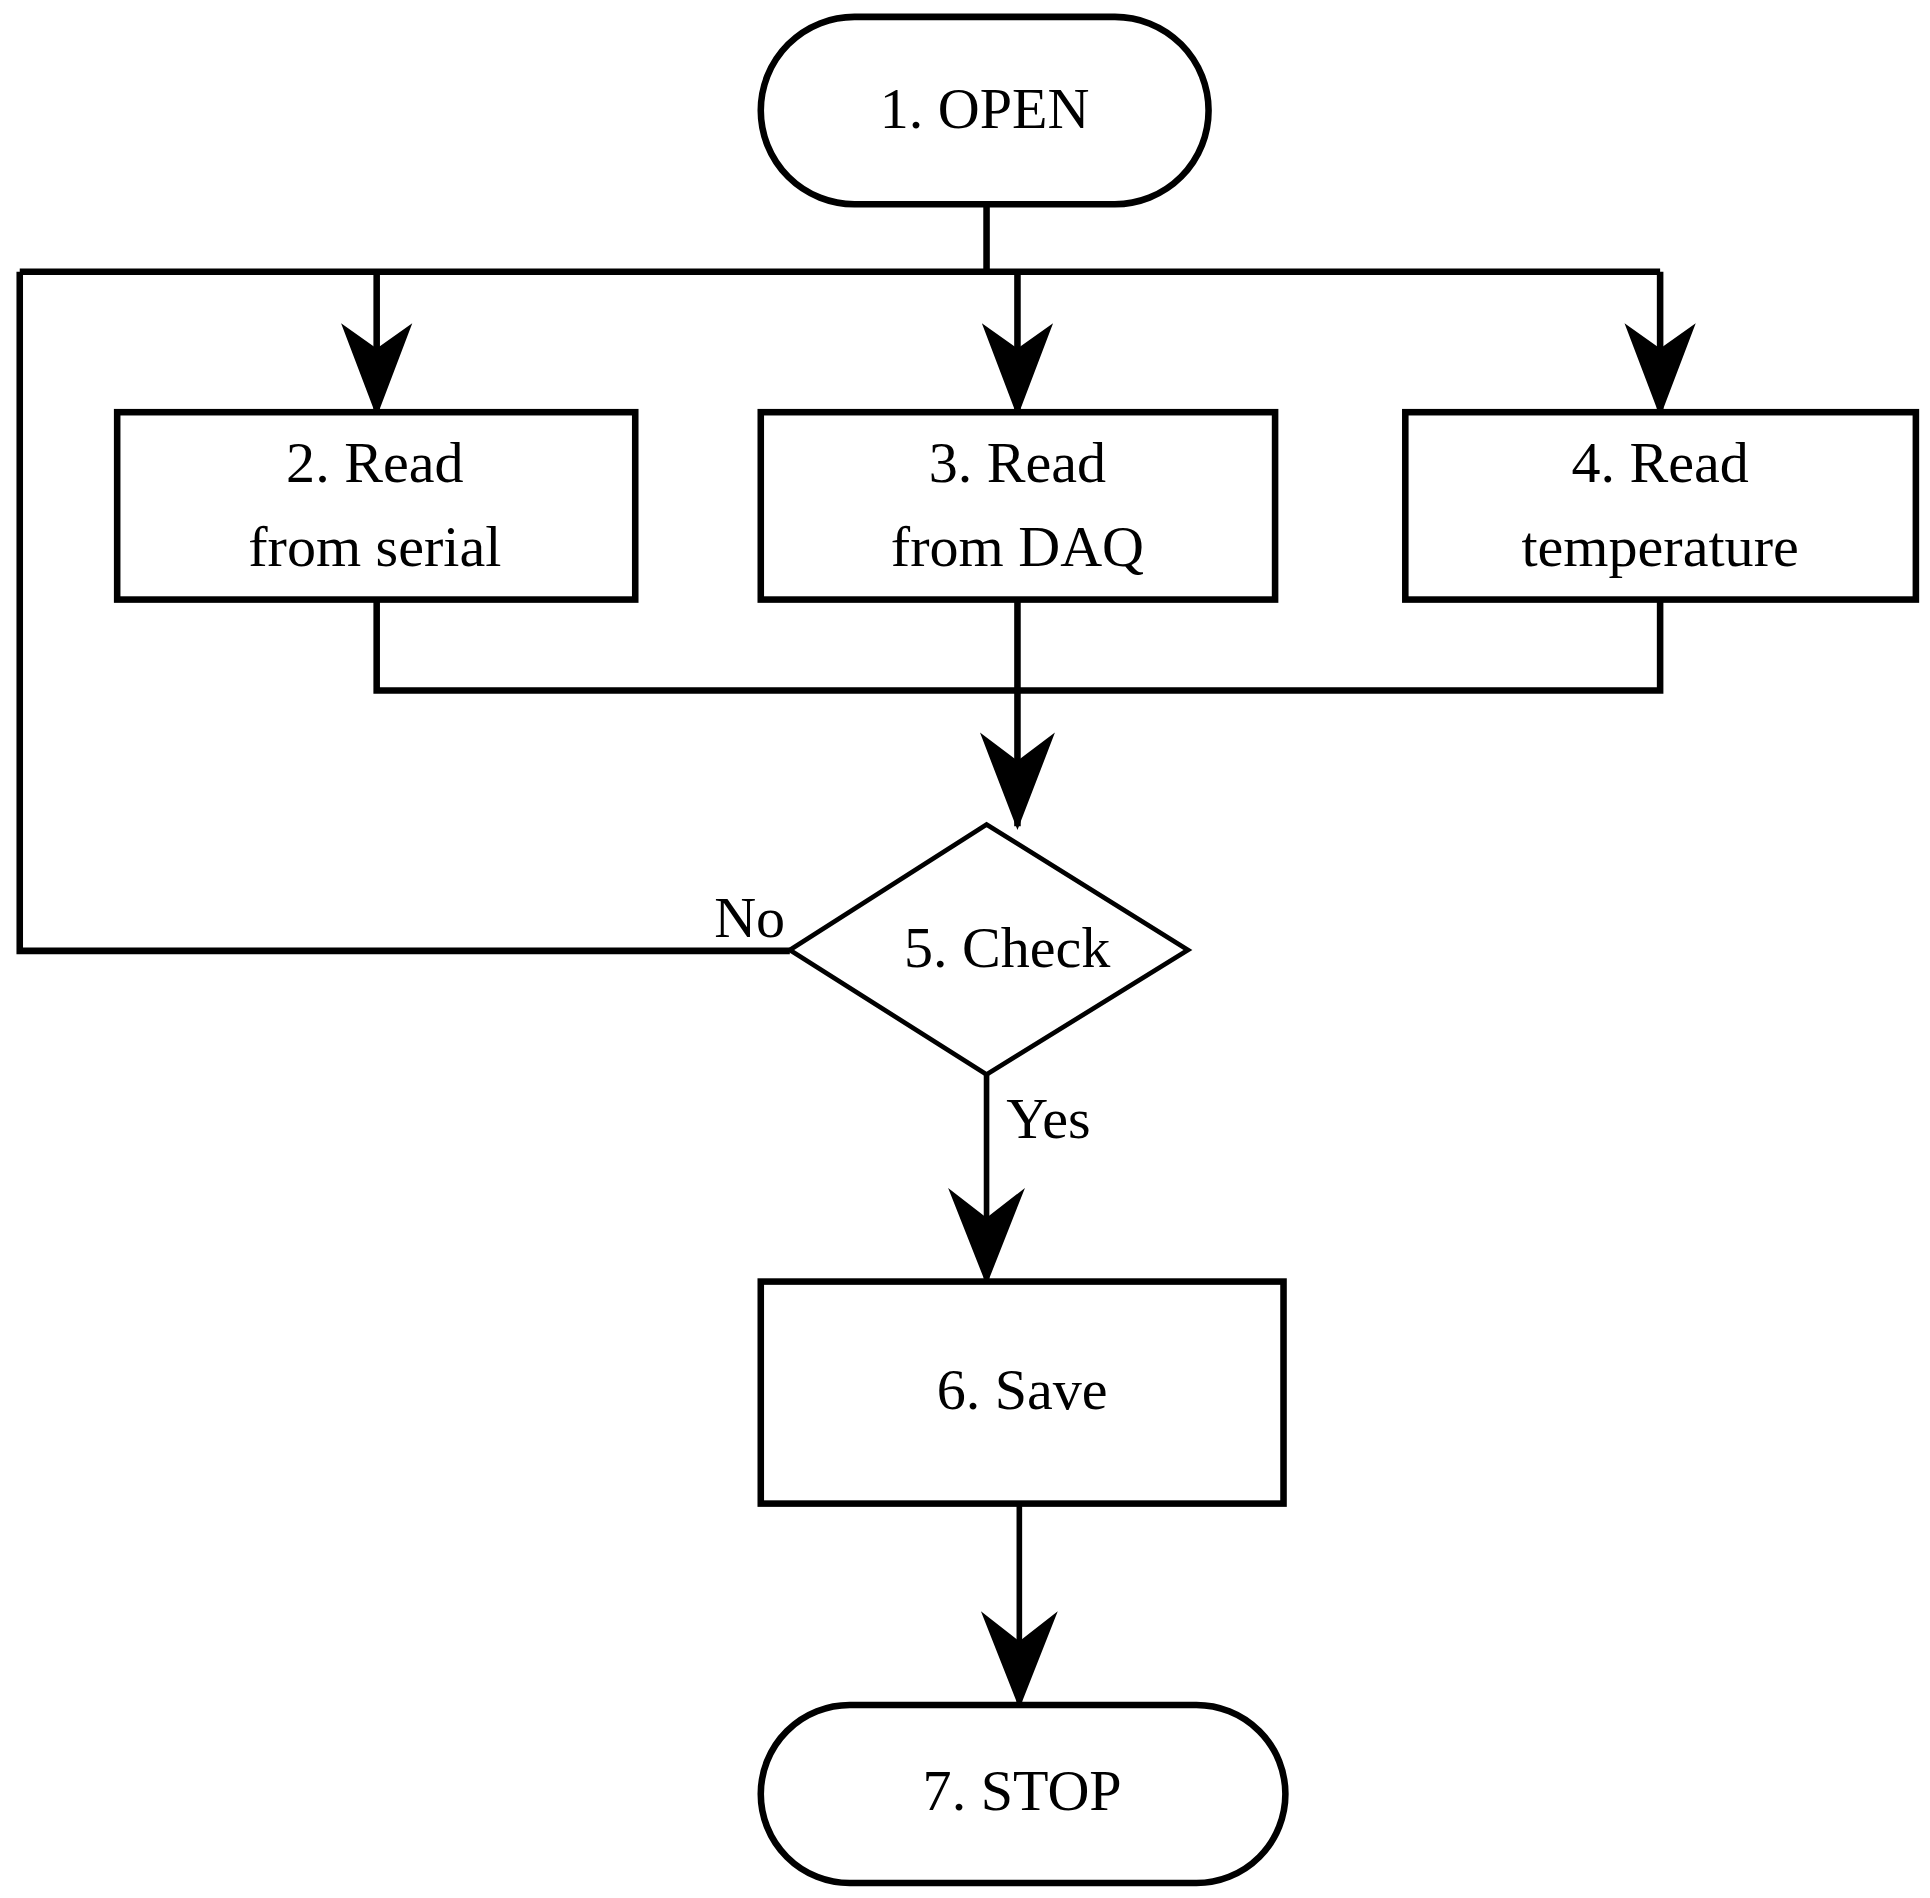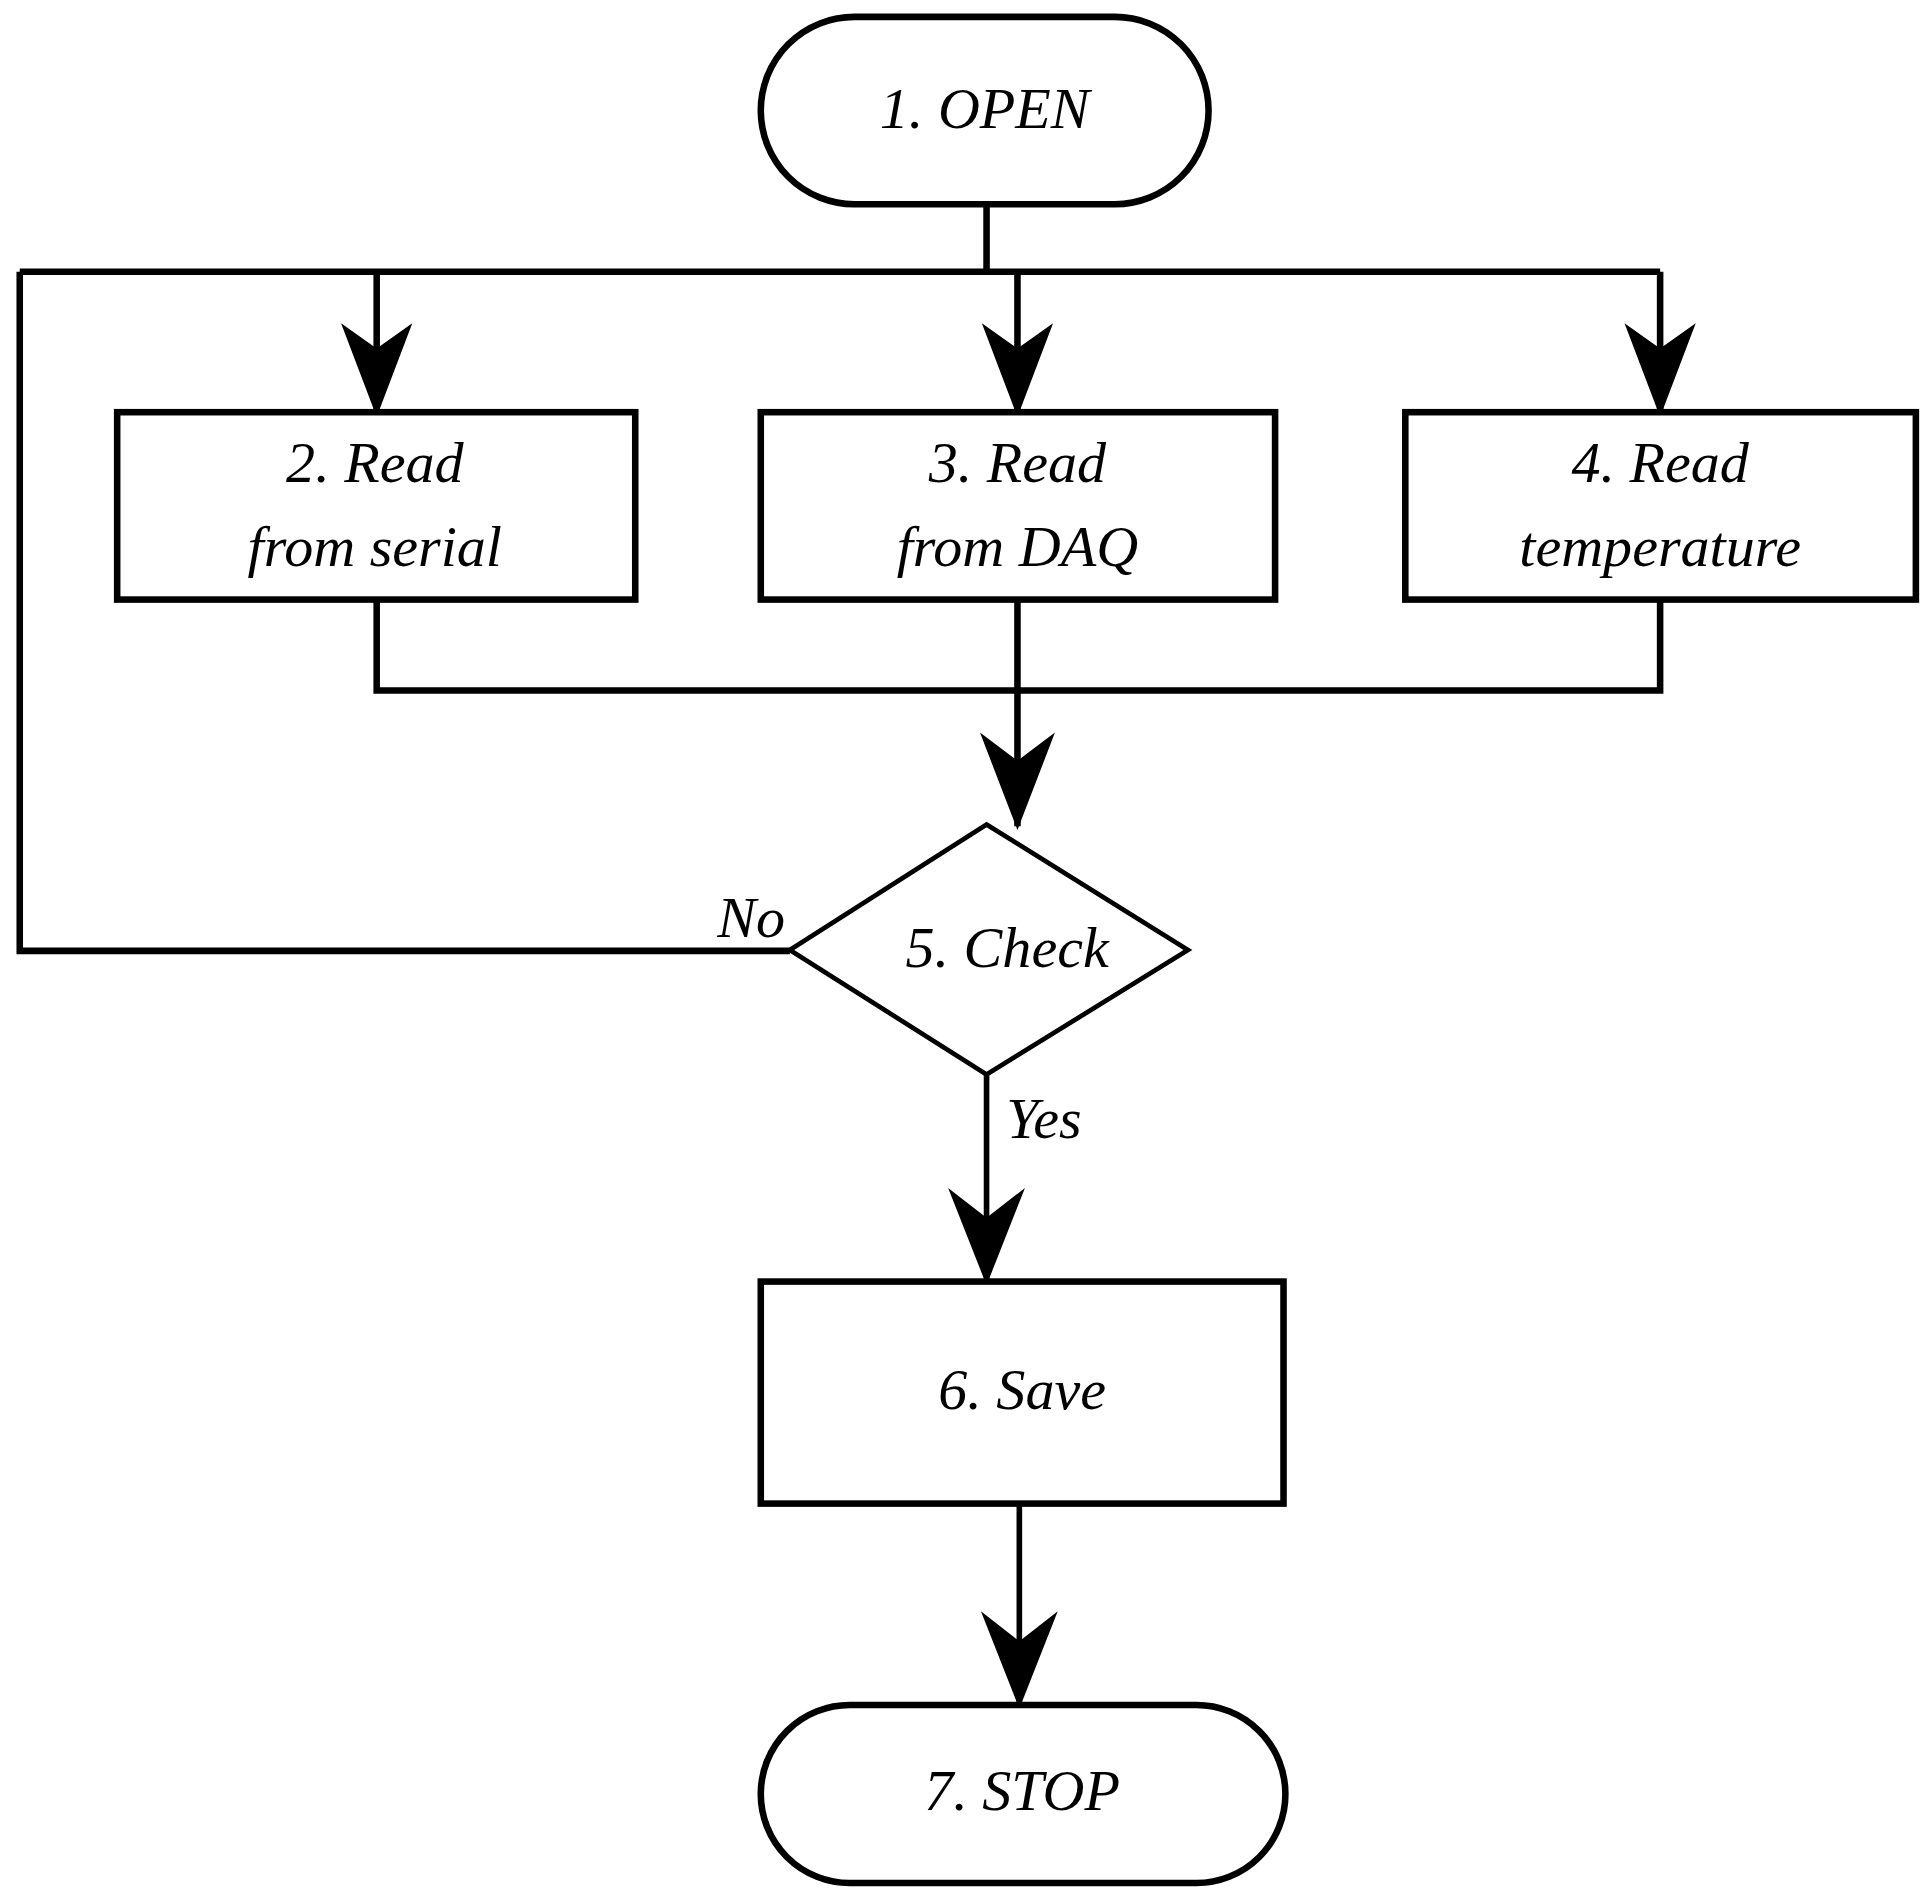--- a/index.html
+++ b/index.html
@@ -11,21 +11,20 @@
     width: 1930px;
     height: 1898px;
     overflow: hidden;
     font-family: "Liberation Serif", "DejaVu Serif", serif;
   }
   #flowchart-root {
     position: relative;
     width: 1930px;
     height: 1898px;
     background: #ffffff;
-    font-style: italic;
   }
   svg#flow-svg {
     display: block;
     width: 1930px;
     height: 1898px;
   }
   .node-shape {
     fill: #ffffff;
     stroke: #000000;
     stroke-width: 7;

